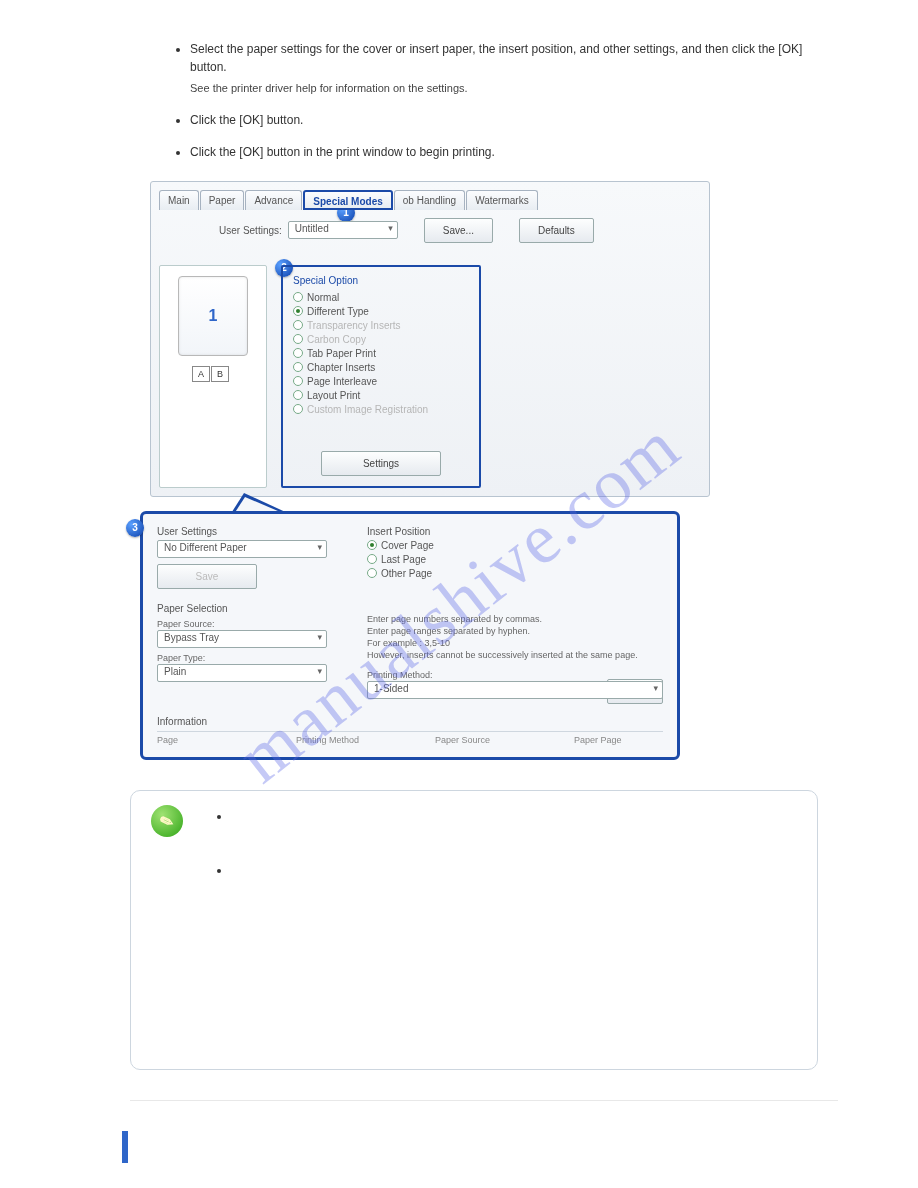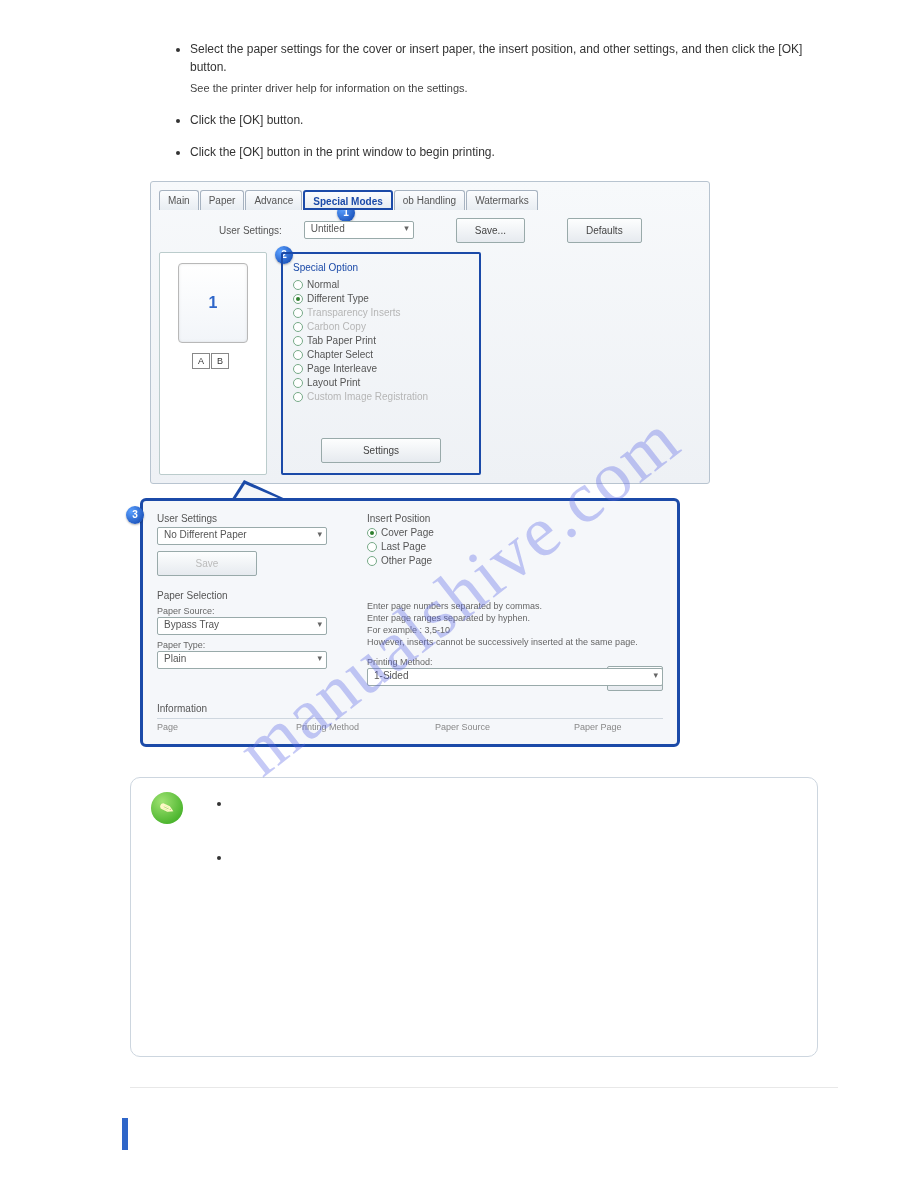--- a/index.html
+++ b/index.html
@@ -8,36 +8,36 @@
   ul.steps{list-style:disc;padding-left:60px;margin-bottom:20px}
   ul.steps li{margin-bottom:14px;line-height:1.5}
   .sub{font-size:11px;color:#444;margin-top:4px}
 
   .shot-wrap{position:relative;margin:10px 0 30px 20px;width:560px}
   .dialog1{background:linear-gradient(#f7f9fb,#eef1f5);border:1px solid #b8c4d0;border-radius:3px;padding:8px;position:relative}
   .tabs{display:flex;gap:1px;margin-bottom:8px}
   .tab{background:linear-gradient(#fbfcfe,#e8edf2);border:1px solid #a6b2c0;border-bottom:none;border-radius:3px 3px 0 0;padding:3px 8px;font-size:10px;color:#555;cursor:default;height:20px;line-height:14px}
   .tab.active{border:2px solid #1b4aa8;color:#1b4aa8;font-weight:bold;position:relative;z-index:4}
   .badge{position:absolute;width:18px;height:18px;border-radius:50%;background:radial-gradient(circle at 30% 30%,#5aa0ff,#0b3ea8);color:#fff;font-size:10px;font-weight:bold;display:flex;align-items:center;justify-content:center;box-shadow:0 1px 2px rgba(0,0,0,.3)}
-  .row-usr{display:flex;align-items:center;gap:22px;margin-bottom:9px;position:relative}
+  .row-usr{display:flex;align-items:center;gap:6px;margin-bottom:22px;position:relative}
   .lbl{font-size:10px;color:#555}
   .dd{background:#fff;border:1px solid #9aa;border-radius:2px;padding:1px 18px 1px 6px;font-size:10px;height:18px;position:relative;min-width:110px;color:#555}
   .dd::after{content:"▾";position:absolute;right:4px;top:1px;font-size:9px;color:#666}
   .btn{background:linear-gradient(#fdfefe,#e6eaef);border:1px solid #9aa;border-radius:2px;padding:2px 18px;font-size:10px;color:#444;height:25px;cursor:default}
 
   .mainrow{display:flex;gap:14px}
   .preview{border:1px solid #bcc;border-radius:2px;background:#fff;padding:6px;width:108px}
   .pgprev{border:1px solid #b8b8b8;border-radius:4px;width:70px;height:80px;margin:4px auto;display:flex;align-items:center;justify-content:center;color:#2f66c9;font-weight:bold;font-size:16px;background:linear-gradient(#fff,#f2f5f9);box-shadow:inset 0 0 3px rgba(0,0,0,.1)}
   .abx{margin:10px auto 0;width:42px;display:flex;gap:1px}
   .abx span{border:1px solid #888;font-size:9px;width:18px;height:16px;display:flex;align-items:center;justify-content:center;background:#fff}
 
   .special-box{border:2px solid #1b4aa8;border-radius:2px;padding:8px 10px 10px;position:relative;width:200px}
   .grp-title{font-size:10px;color:#1b4aa8;margin-bottom:6px}
   .radio-list{display:flex;flex-direction:column;gap:3px}
-  .r-item{display:flex;align-items:flex-end;gap:4px;font-size:10px;color:#555}
+  .r-item{display:flex;align-items:flex-start;gap:4px;font-size:10px;color:#555}
   .r-item.dis{color:#b6b6b6}
   .ro{width:10px;height:10px;border:1px solid #7a8;border-radius:50%;display:inline-block;flex:0 0 10px;position:relative;background:#fff}
   .ro.sel::after{content:"";position:absolute;inset:2px;border-radius:50%;background:#2f7f2f}
   .settings-btn{margin:36px auto 0;display:block}
 
   .fold-area{margin-left:20px}
   .fold-area .dd{min-width:130px;margin-top:4px}
 
   .callout{position:relative;margin-top:14px}
   .callout-box{border:3px solid #1b4aa8;border-radius:6px;background:#f5f7fa;padding:12px 14px;width:540px;margin-left:-10px;position:relative}
@@ -124,21 +124,21 @@
                 <div class="r-item dis">
                   <span class="ro"></span>
                   <span>Carbon Copy</span>
                 </div>
                 <div class="r-item">
                   <span class="ro"></span>
                   <span>Tab Paper Print</span>
                 </div>
                 <div class="r-item">
                   <span class="ro"></span>
-                  <span>Chapter Select</span>
+                  <span>Chapter Inserts</span>
                 </div>
                 <div class="r-item">
                   <span class="ro"></span>
                   <span>Page Interleave</span>
                 </div>
                 <div class="r-item">
                   <span class="ro"></span>
                   <span>Layout Print</span>
                 </div>
                 <div class="r-item dis">

